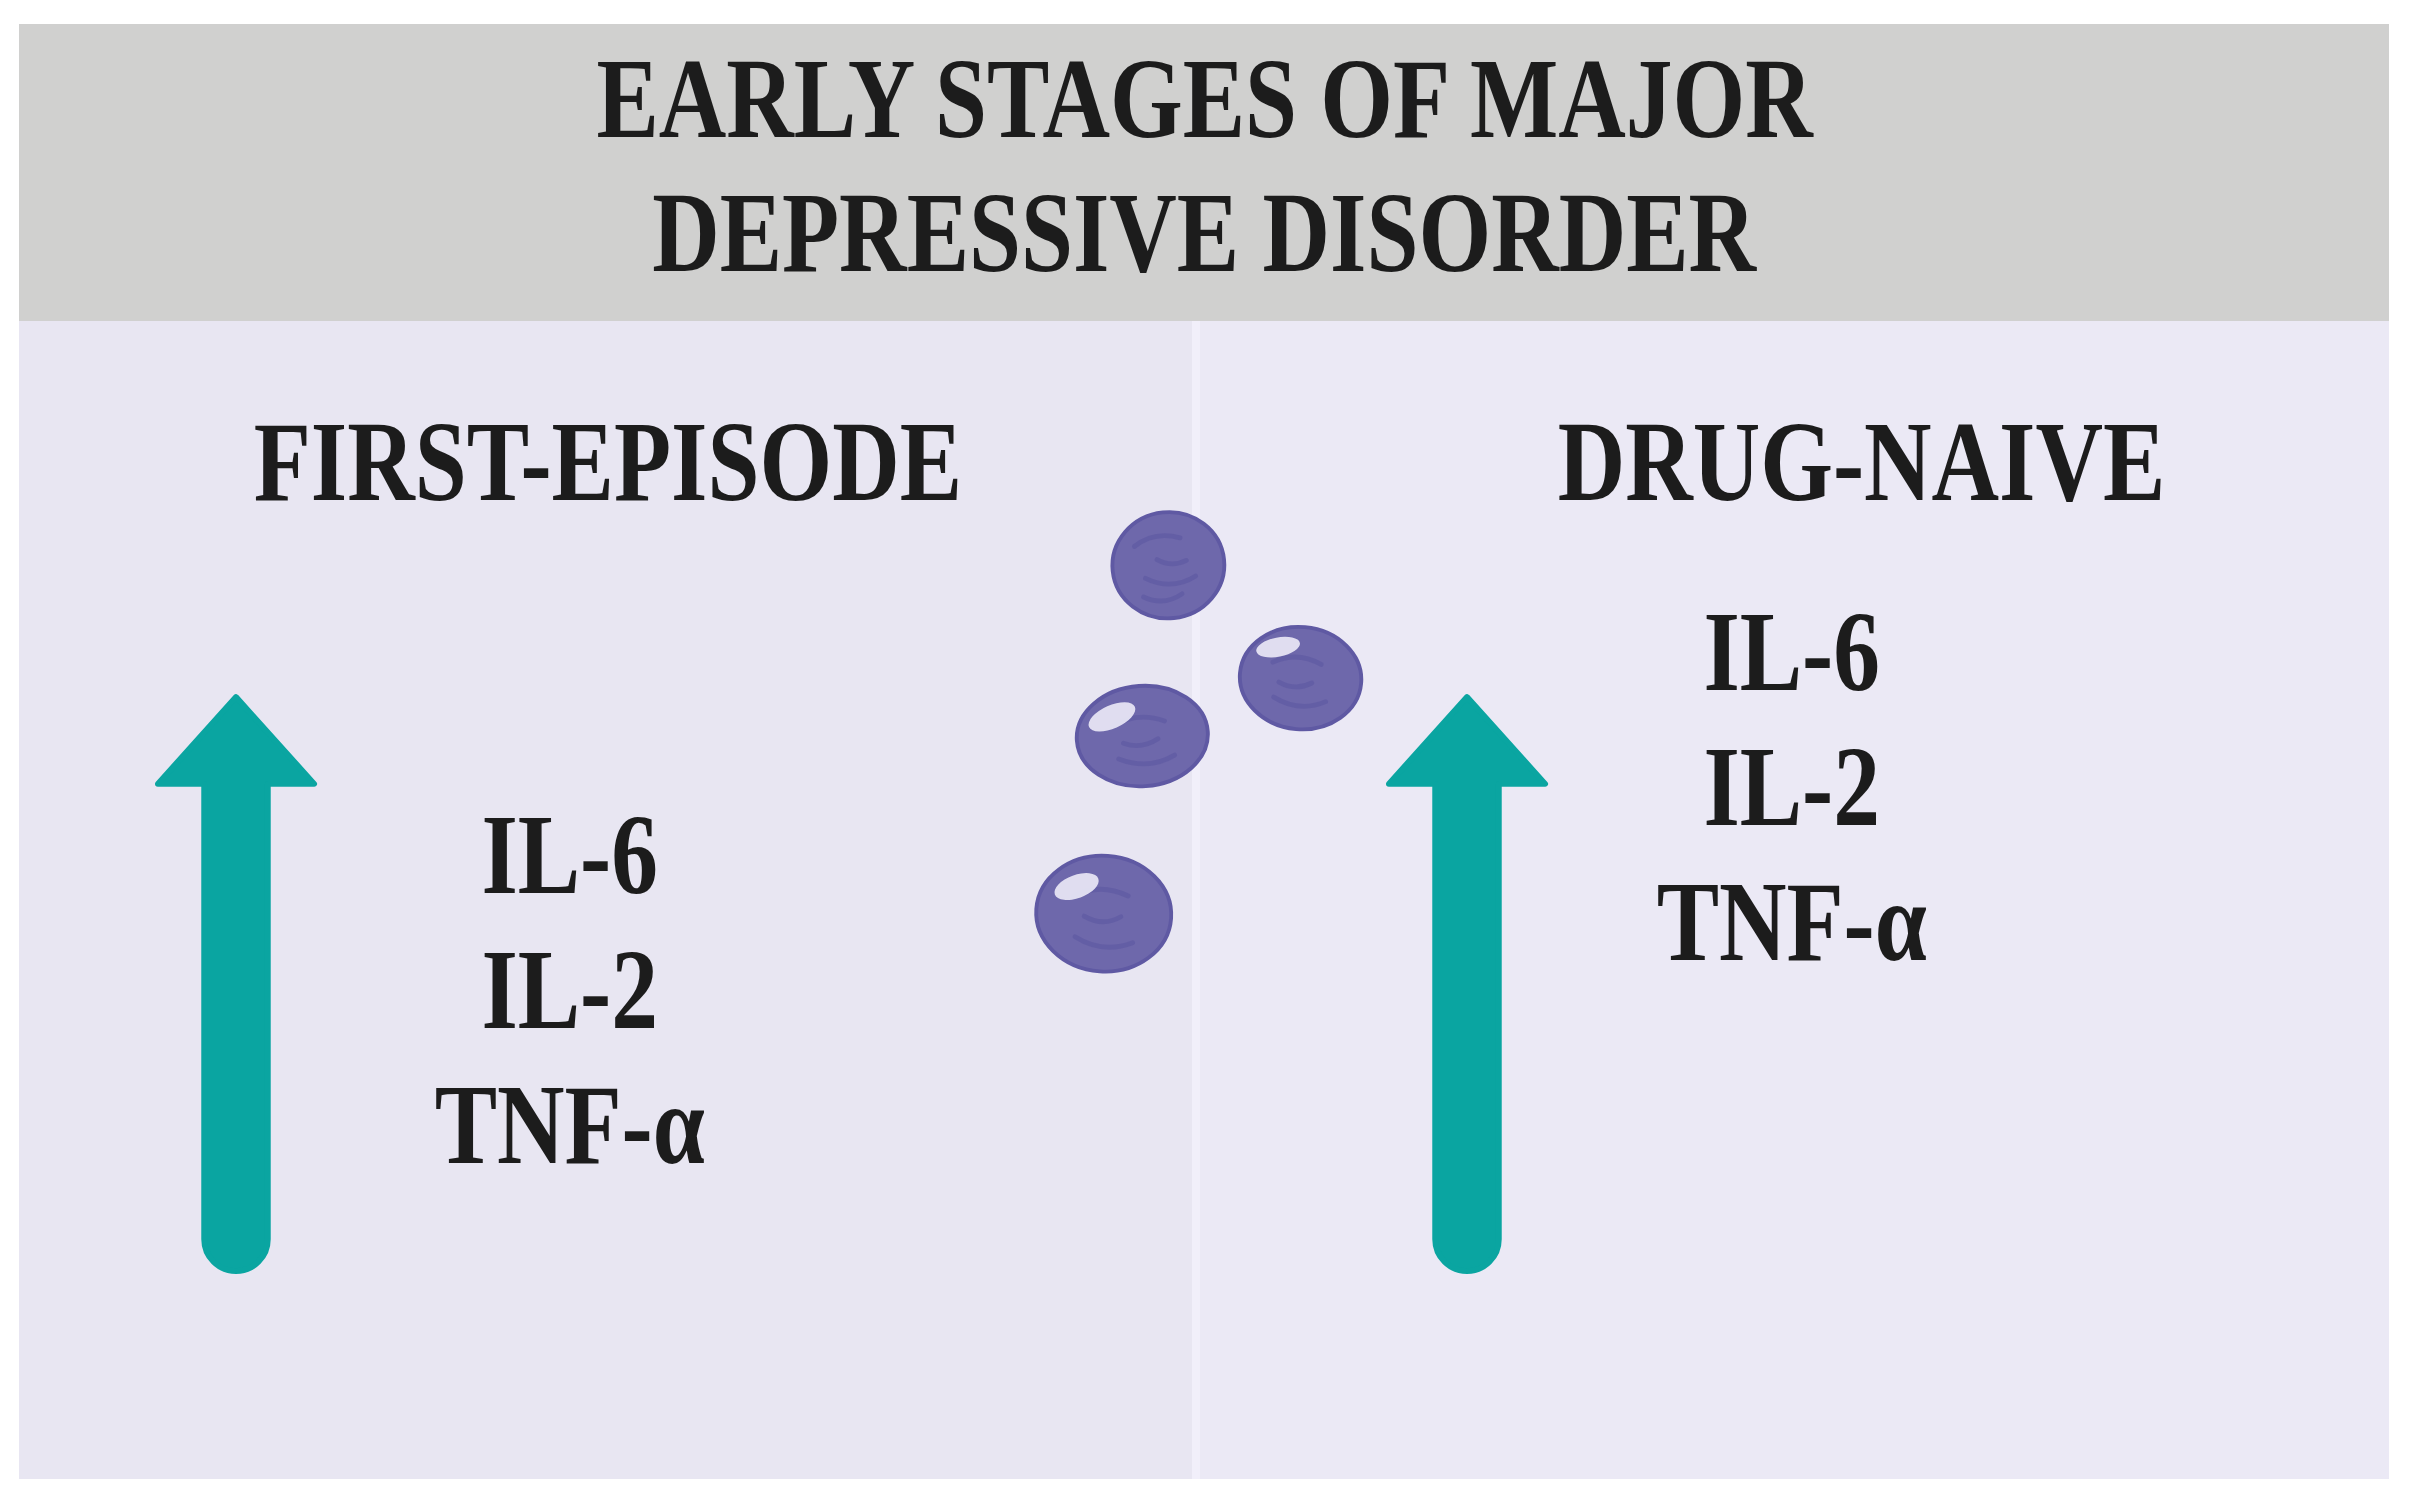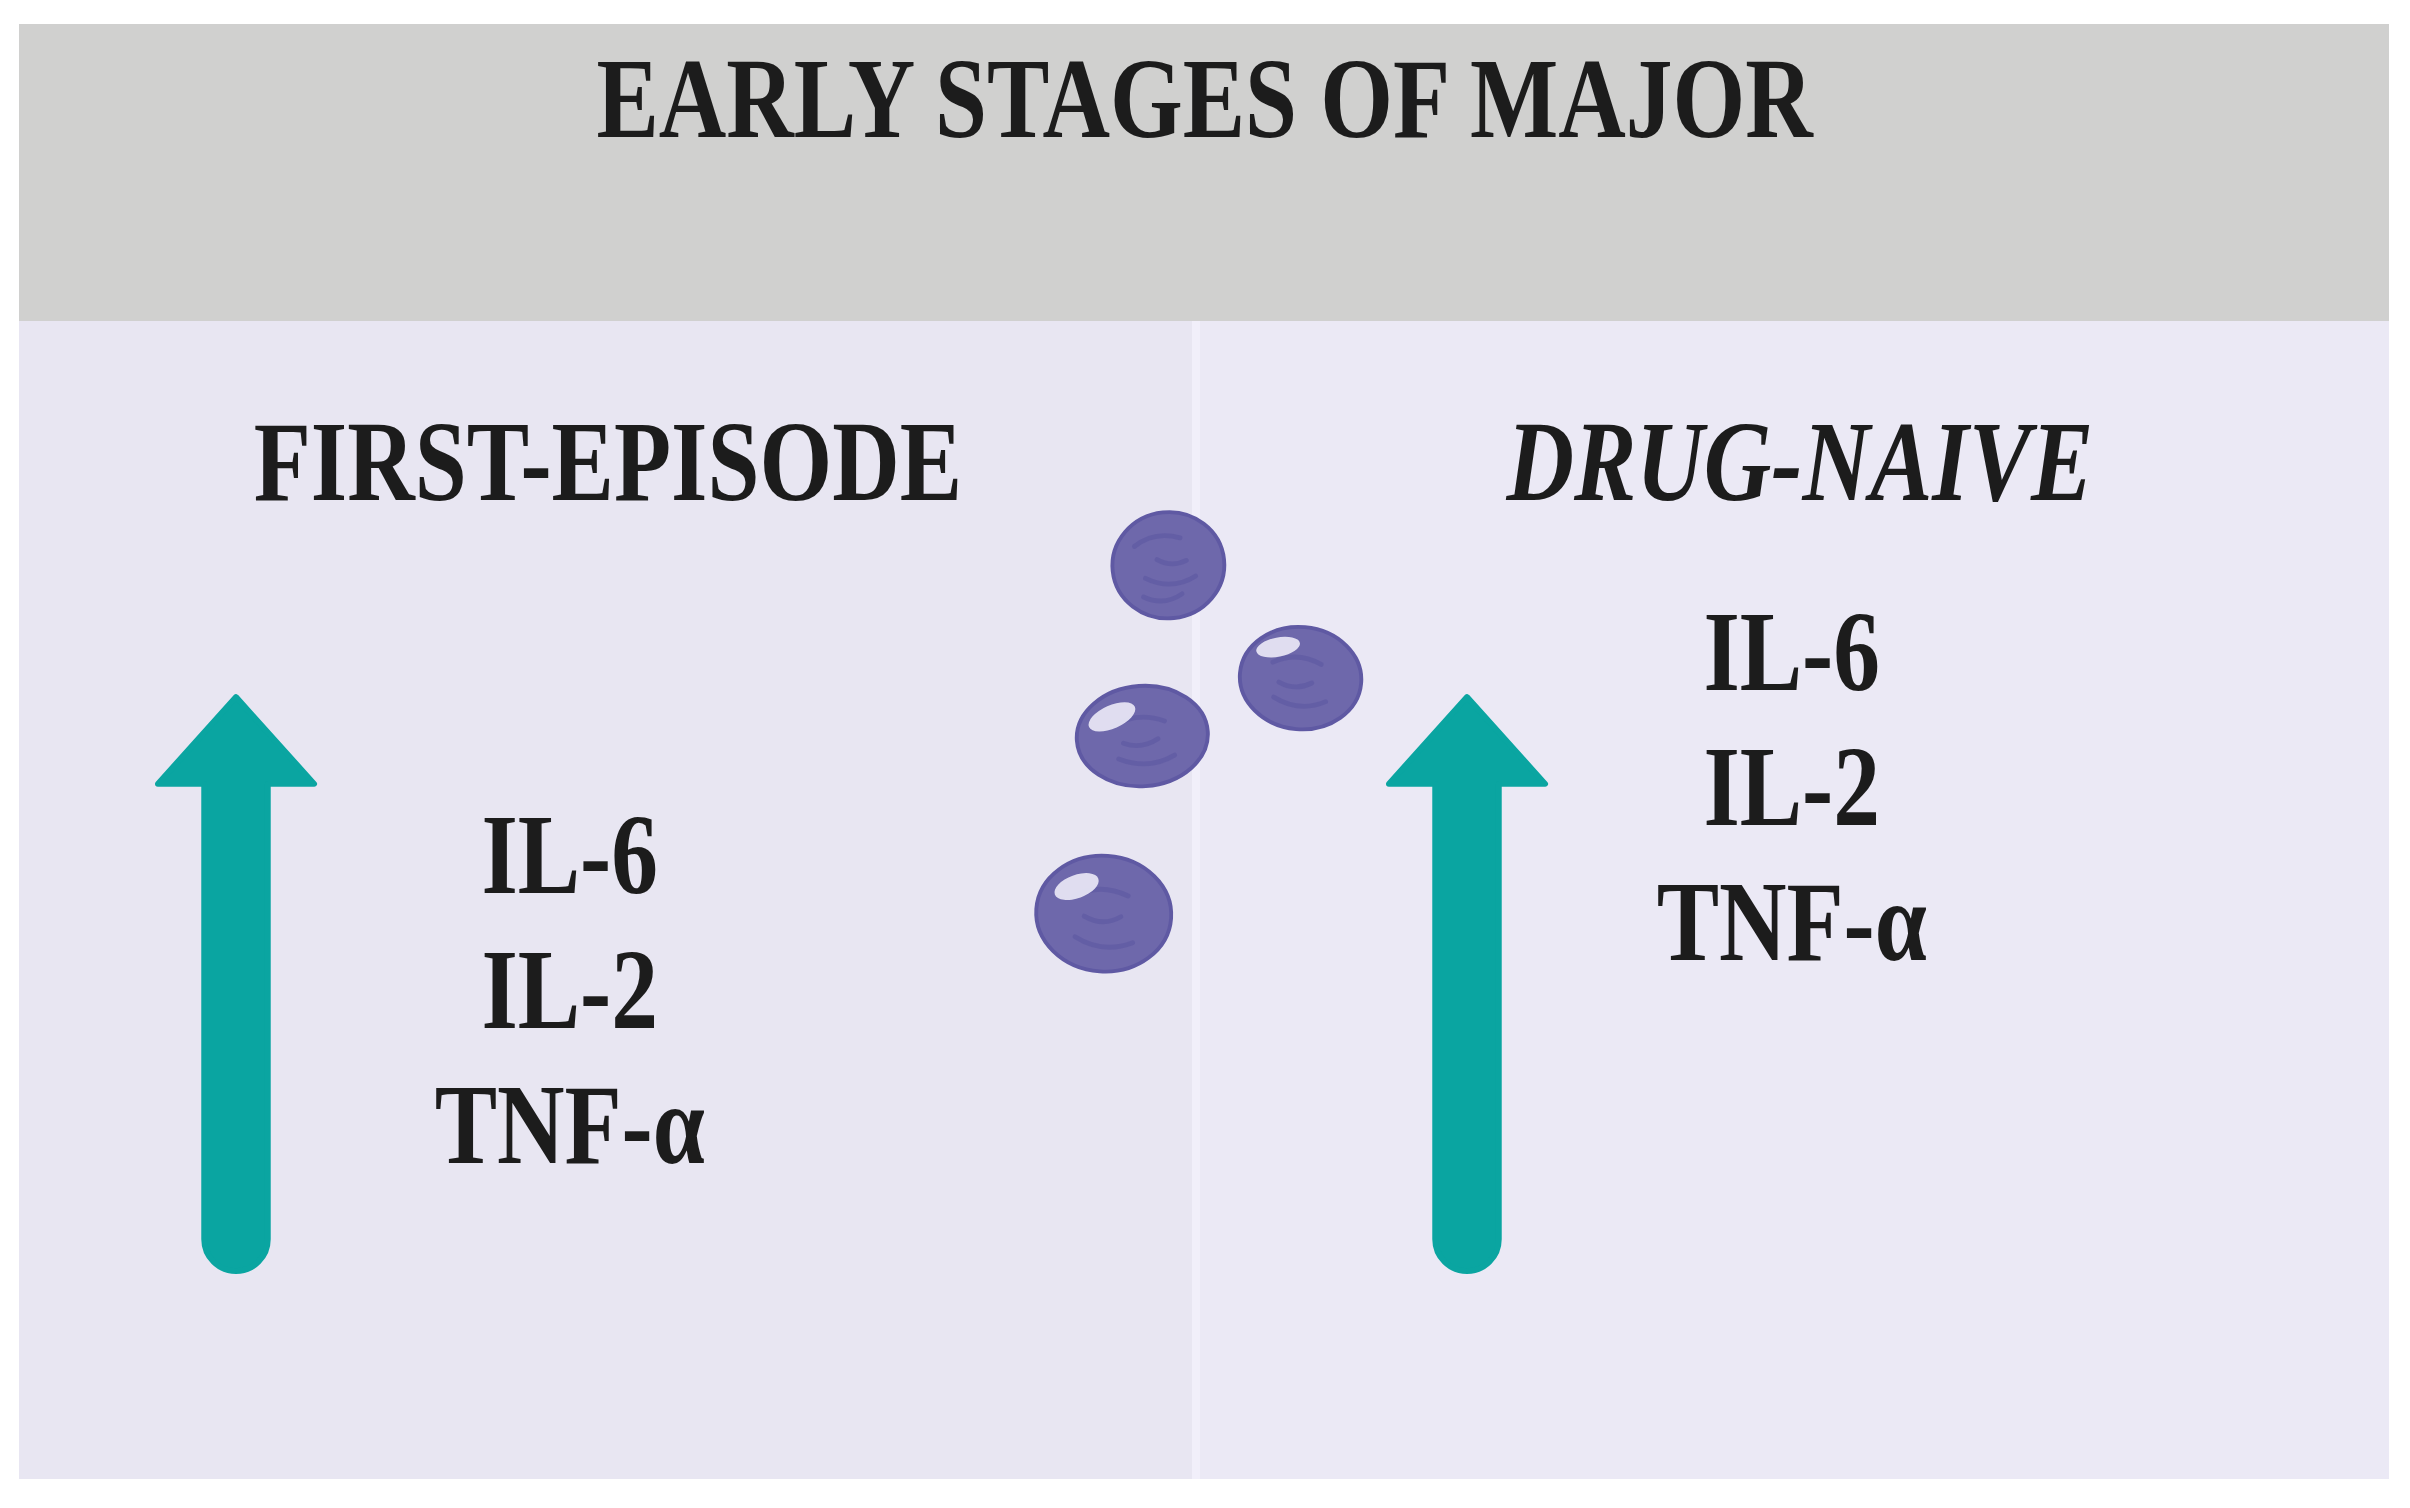--- a/index.html
+++ b/index.html
@@ -63,21 +63,21 @@
   }
   .col-heading {
     position: absolute;
     width: 869px;
     text-align: center;
     font-size: 114px;
     line-height: 135px;
     font-weight: bold;
   }
   .col-heading.left  { left: 154px;  top: 370px; font-family: Liberation Serif, serif; }
-  .col-heading.right { left: 1346px; top: 370px; font-style: italic; }
+  .col-heading.right { left: 1408px; top: 370px; }
   .marker-list {
     position: absolute;
     text-align: center;
     font-size: 114px;
     line-height: 135px;
     font-weight: bold;
     text-decoration: underline;
   }
   .marker-list.left  { left: 164px;  width: 772px; top: 763px; }
   .marker-list.right { left: 1386px; width: 772px; top: 560px; }
@@ -100,20 +100,23 @@
 </head>
 <body>
 
 <div class="canvas">
   <div class="panel">
 
     <div class="header">
       <div class="title-wrap">
         <div class="title-line">
           <span class="squeeze">EARLY STAGES OF MAJOR</span>
+        </div>
+        <div class="title-line">
+          <span class="squeeze">DEPRESSIVE DISORDER</span>
         </div>
       </div>
     </div>
 
     <div class="bodyarea"></div>
     <div class="divider"></div>
 
     <div class="col-heading left">
       <span class="squeeze">FIRST-EPISODE</span>
     </div>

